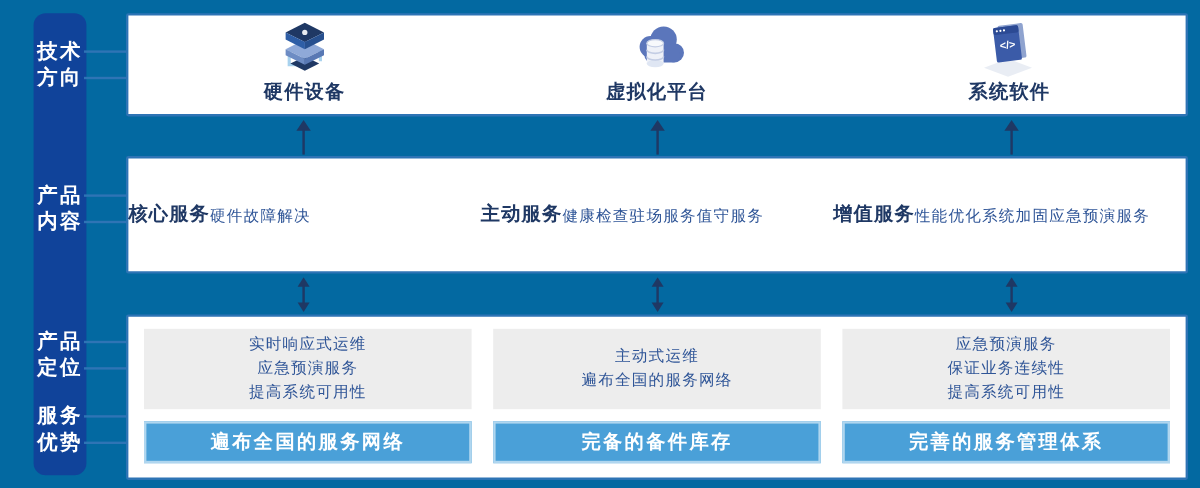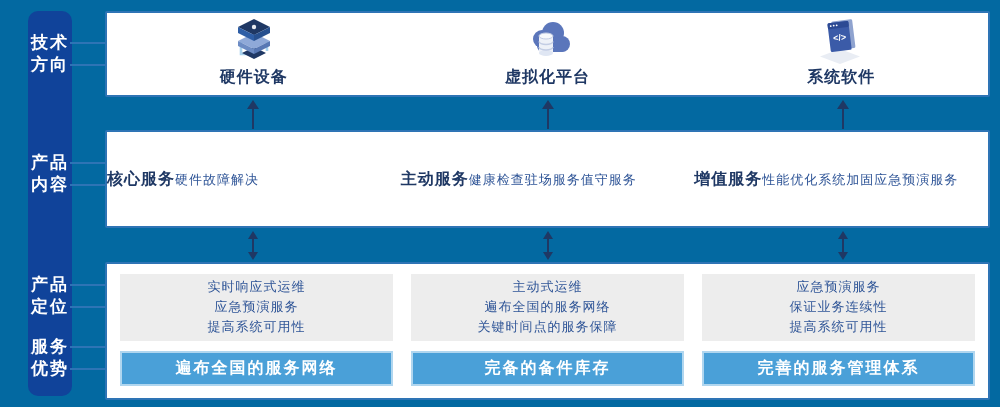--- a/index.html
+++ b/index.html
@@ -193,21 +193,20 @@
         <div class="pos-point">应急预演服务</div>
         <div class="pos-point">提高系统可用性</div>
       </div>
       <div class="adv-bar">遍布全国的服务网络</div>
     </div>
 
     <div class="pos-col">
       <div class="pos-points">
         <div class="pos-point">主动式运维</div>
         <div class="pos-point">遍布全国的服务网络</div>
-        <div class="pos-point">关键时间点的服务保障</div>
       </div>
       <div class="adv-bar">完备的备件库存</div>
     </div>
 
     <div class="pos-col">
       <div class="pos-points">
         <div class="pos-point">应急预演服务</div>
         <div class="pos-point">保证业务连续性</div>
         <div class="pos-point">提高系统可用性</div>
       </div>

